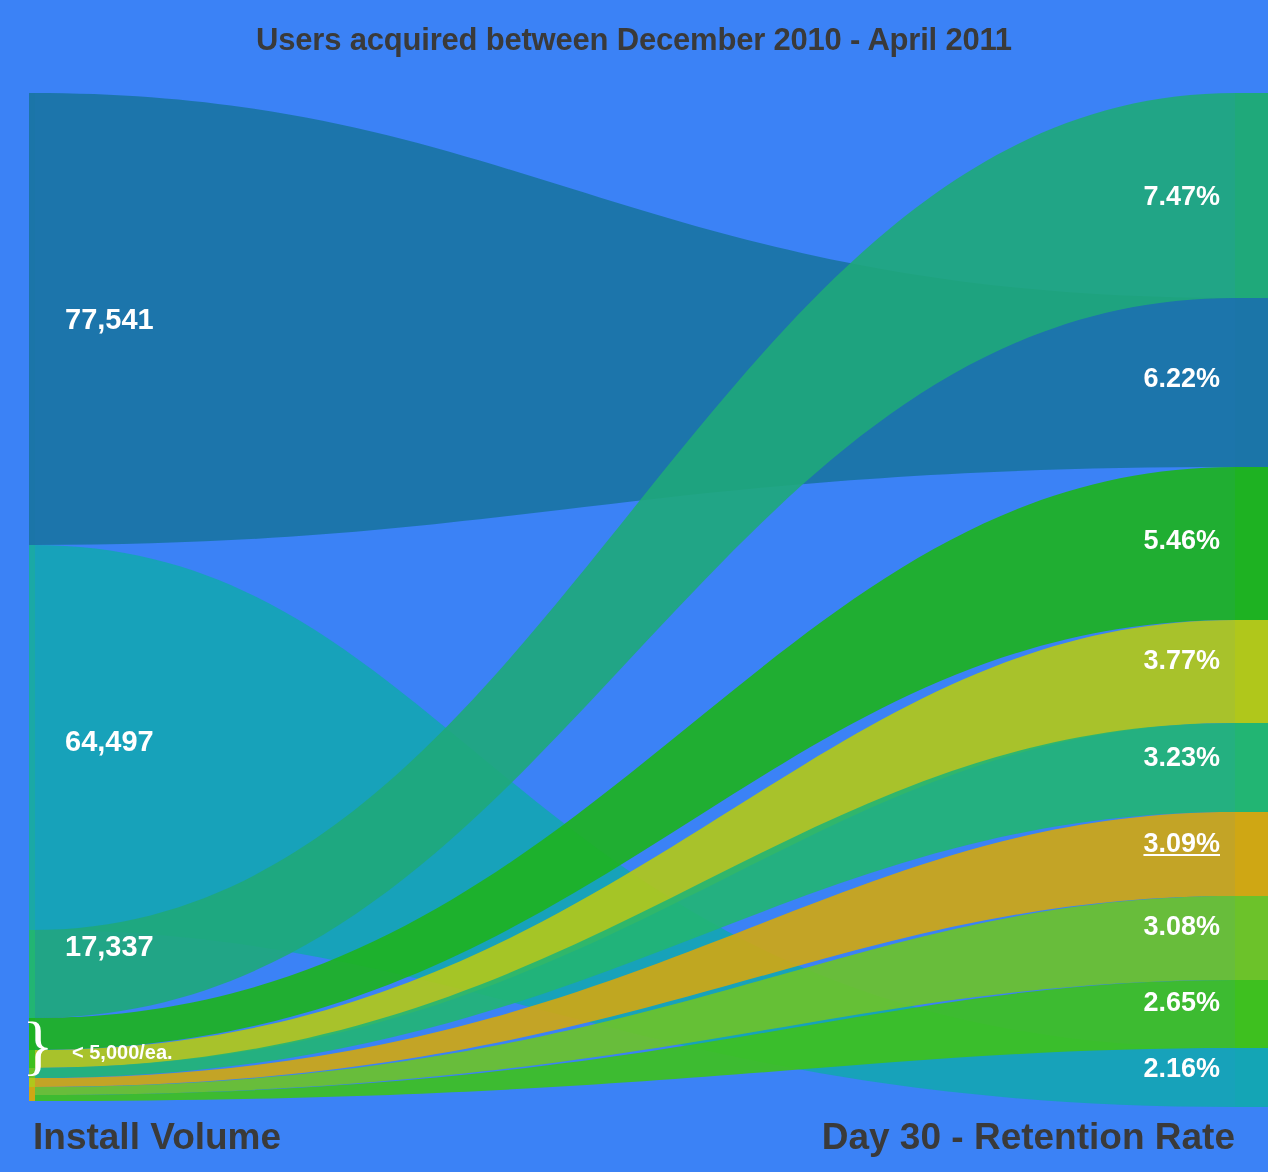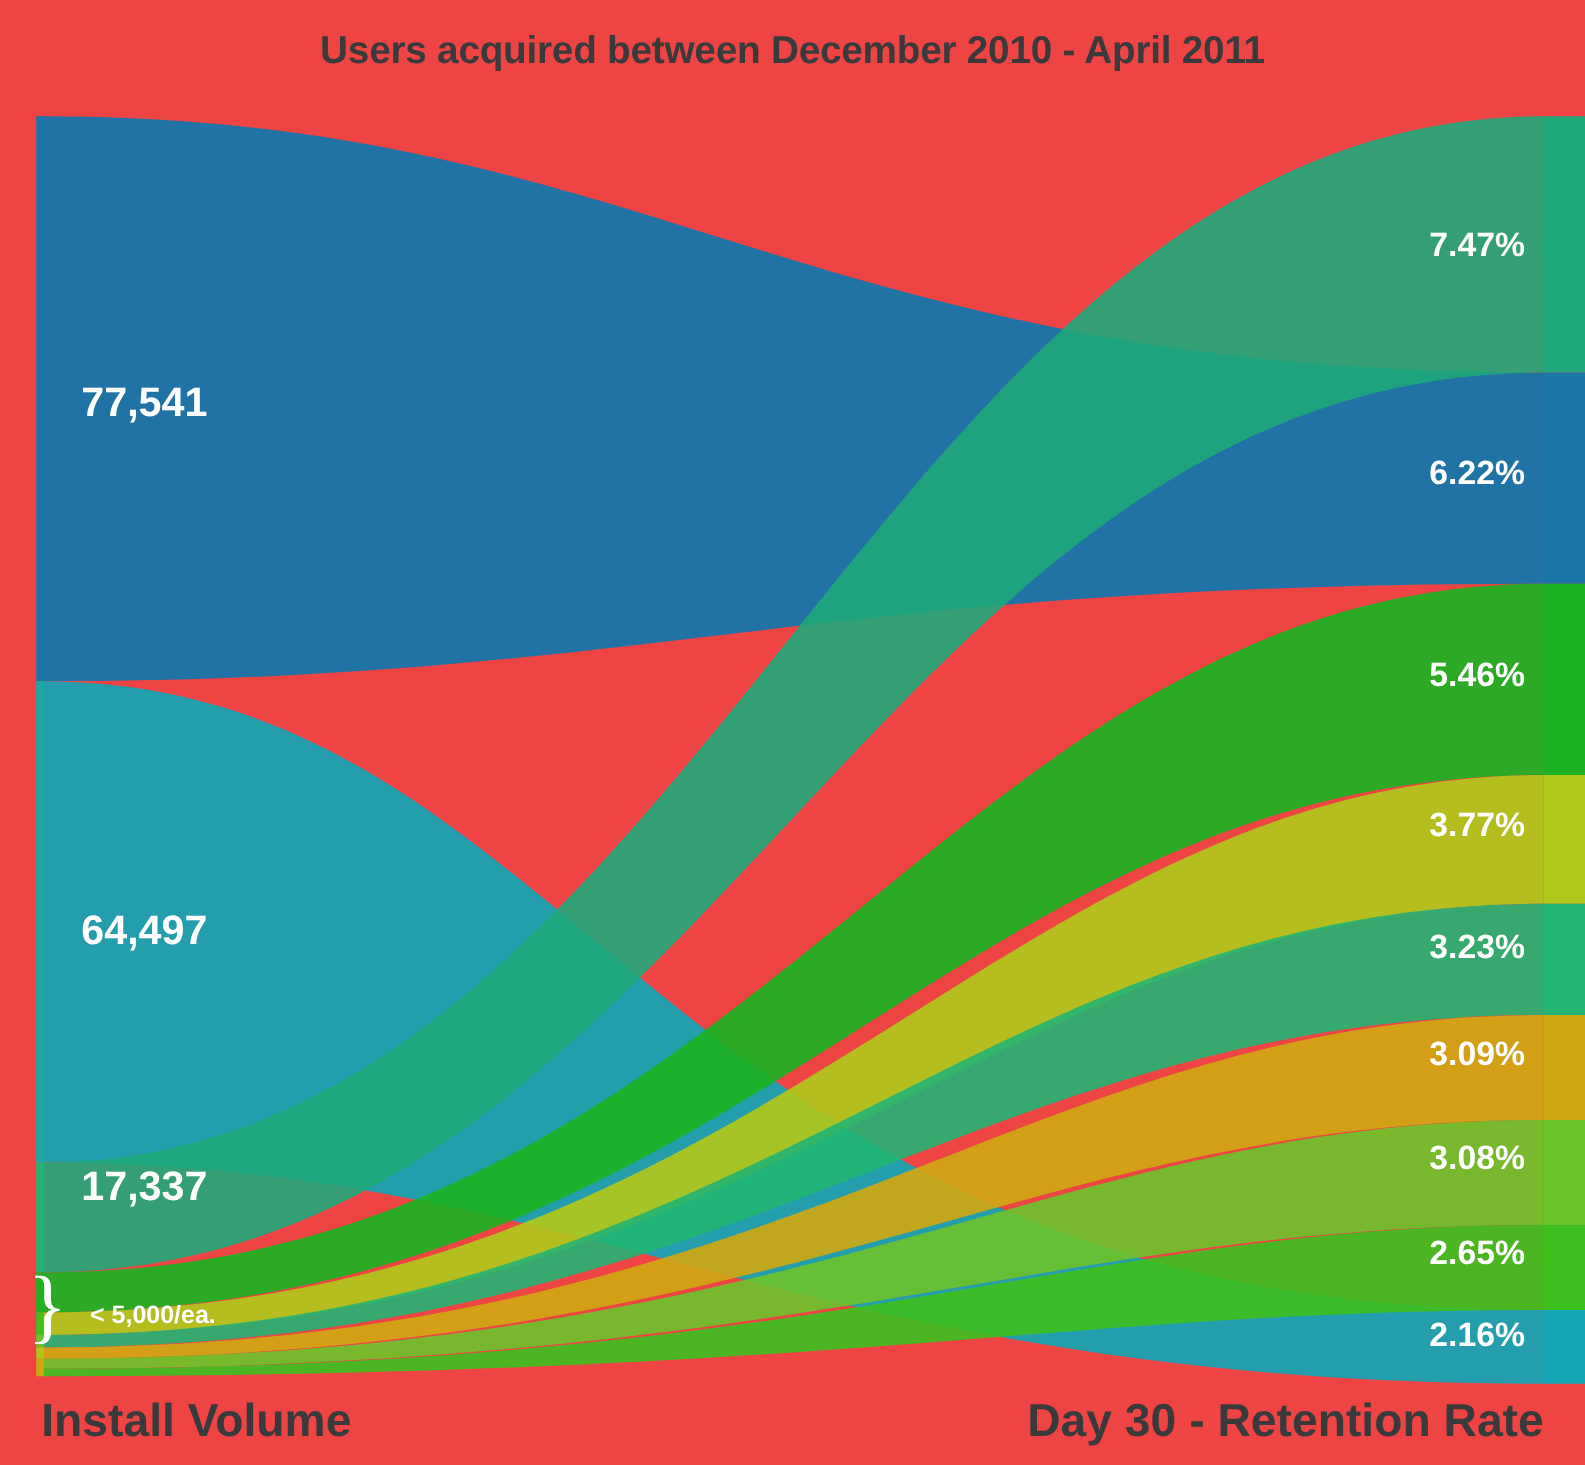--- a/index.html
+++ b/index.html
@@ -2,21 +2,21 @@
 <html><head>
 <meta charset="utf-8">
 <style>
   html,body{margin:0;padding:0;background:#ffffff;}
   body{
     width:1268px;height:1172px;
     font-family:"Liberation Sans", sans-serif;
     -webkit-font-smoothing:antialiased;
     overflow:hidden;
   }
-  #stage{position:relative;width:1268px;height:1172px;background:#ef4444;}
+  #stage{position:relative;width:1268px;height:1172px;background:#3b82f6;}
 
   .chart-title{
     position:absolute;left:0;top:22px;width:1268px;
     text-align:center;
     font-size:31px;font-weight:bold;color:#3a3a3a;
     letter-spacing:-0.2px;
     white-space:nowrap;
   }
 
   #sankey{position:absolute;left:0;top:0;width:1268px;height:1172px;}
@@ -29,21 +29,21 @@
   .axis-left{left:33px;}
   .axis-right{right:33px;}
 
   .node-label{
     position:absolute;
     color:#ffffff;font-weight:bold;
     white-space:nowrap;
     pointer-events:none;
     text-shadow:0 0 1px rgba(0,0,0,0.04);
   }
-  .src-label{font-size:33px;left:65px;}
+  .src-label{font-size:29px;left:65px;}
   .tgt-label{font-size:27px;right:48px;text-align:right;}
   .small-label{font-size:20px;left:72px;}
   .brace{
     position:absolute;left:22px;
     font-size:66px;color:#ffffff;font-weight:300;
     line-height:1;
     font-family:"Liberation Serif", serif;
   }
 </style>
 </head>
@@ -116,21 +116,21 @@
   <div class="node-label src-label" style="top:930px;">17,337</div>
 
   <div class="brace" style="top:1012px;">}</div>
   <div class="node-label small-label" style="top:1041px;">&lt; 5,000/ea.</div>
 
   <div class="node-label tgt-label" style="top:181px;">7.47%</div>
   <div class="node-label tgt-label" style="top:363px;">6.22%</div>
   <div class="node-label tgt-label" style="top:525px;">5.46%</div>
   <div class="node-label tgt-label" style="top:645px;">3.77%</div>
   <div class="node-label tgt-label" style="top:742px;">3.23%</div>
-  <div class="node-label tgt-label" style="top:828px;">3.09%</div>
+  <div class="node-label tgt-label" style="top:828px;text-decoration:underline;">3.09%</div>
   <div class="node-label tgt-label" style="top:911px;">3.08%</div>
   <div class="node-label tgt-label" style="top:987px;">2.65%</div>
   <div class="node-label tgt-label" style="top:1053px;text-align:center;">2.16%</div>
 
   <div class="axis-label axis-left">Install Volume</div>
   <div class="axis-label axis-right">Day 30 - Retention Rate</div>
 
 </div>
 
 </body></html>

